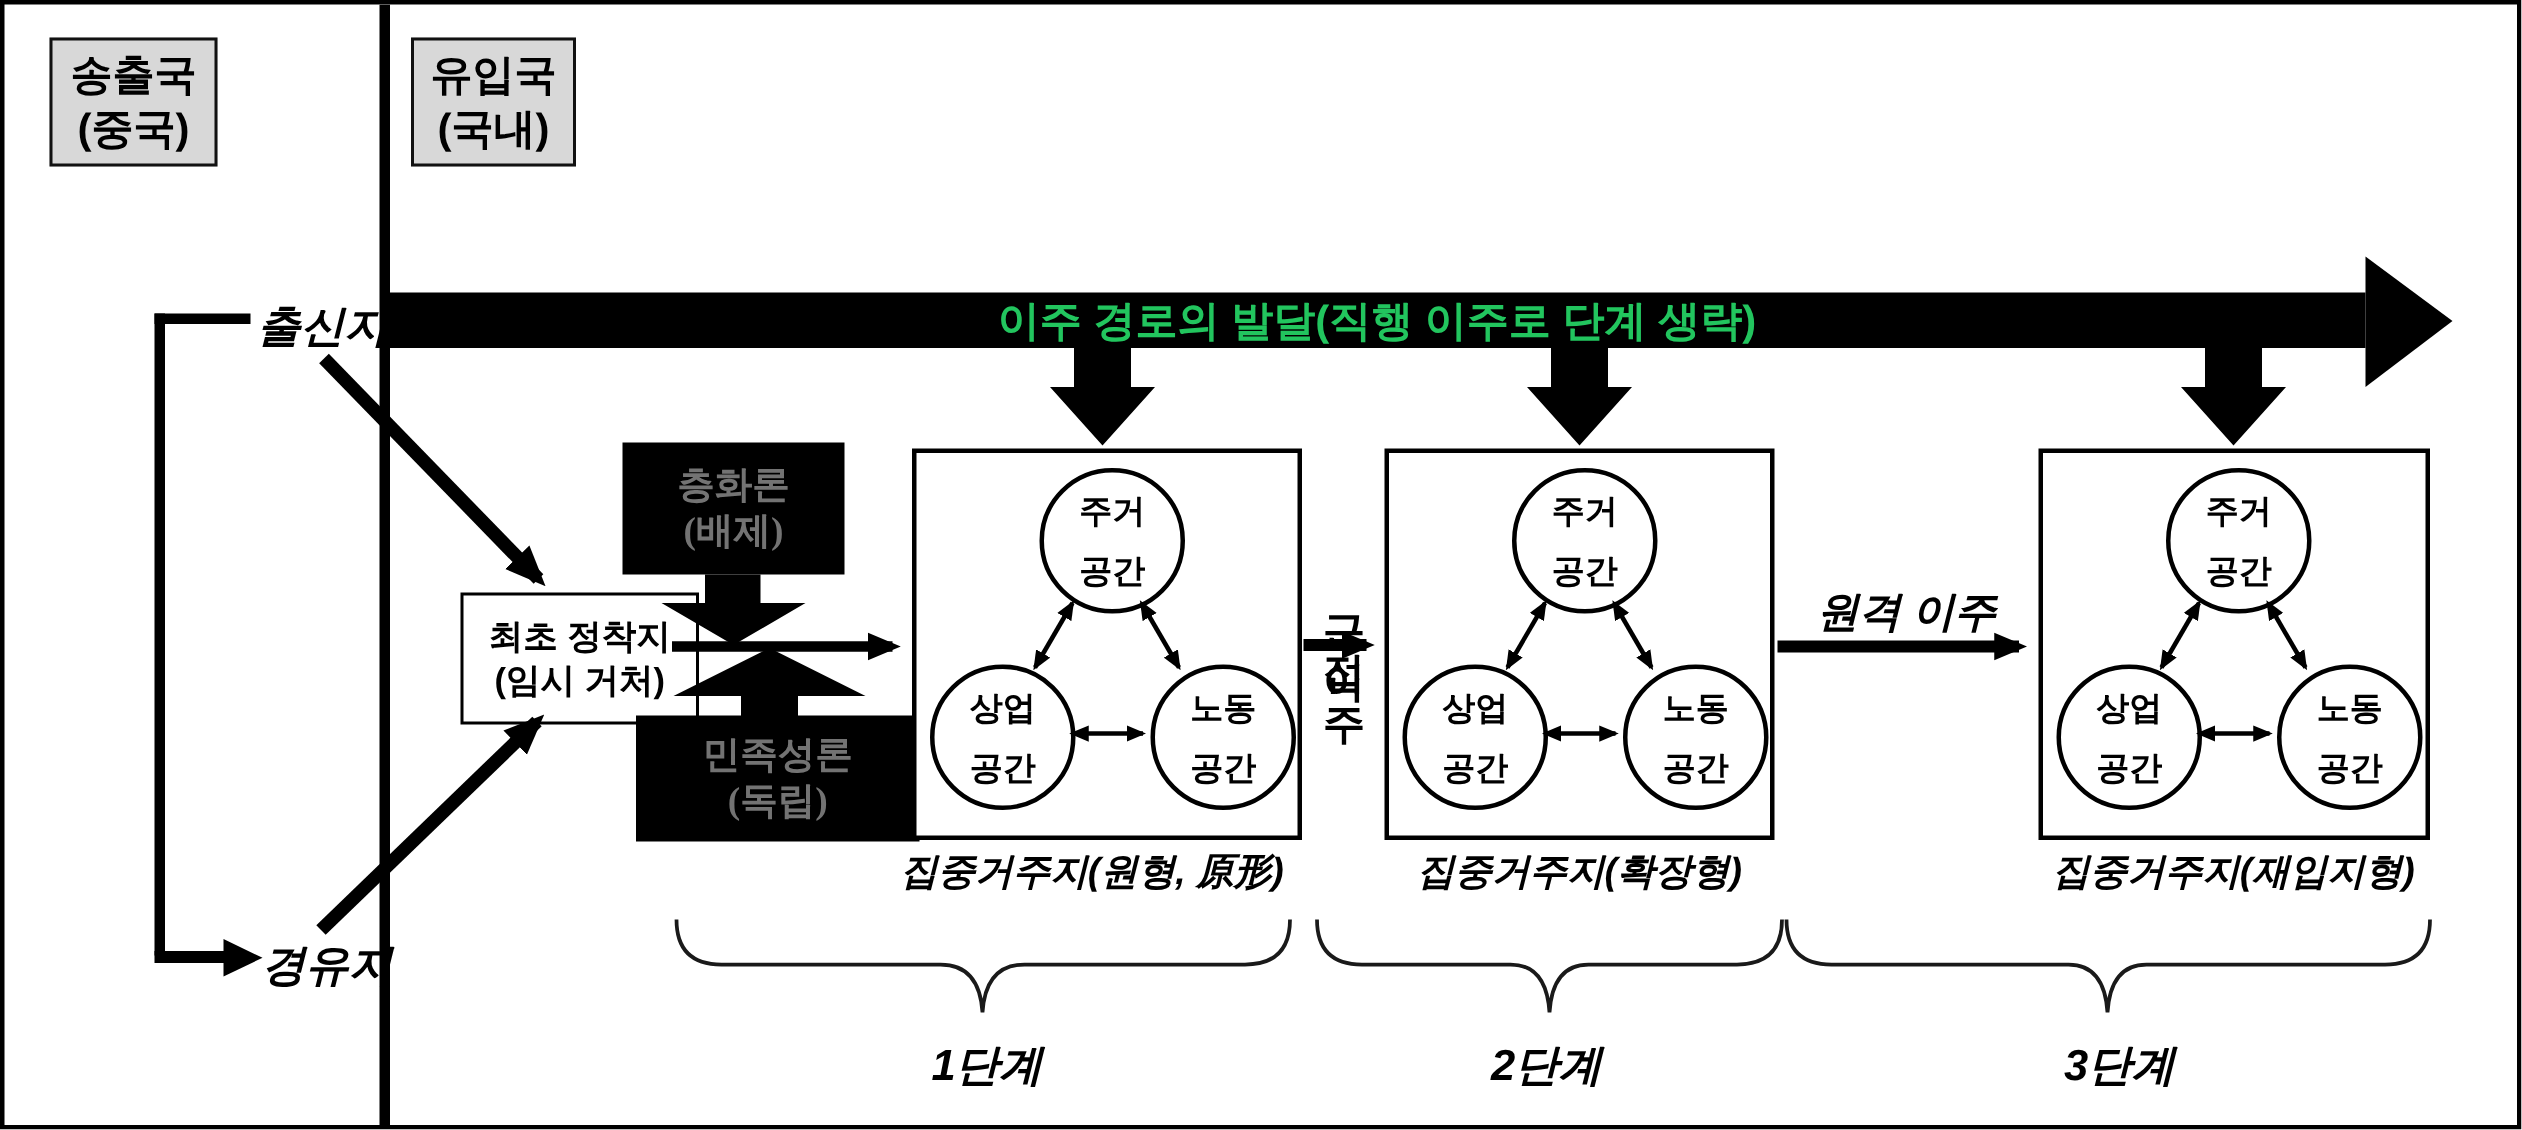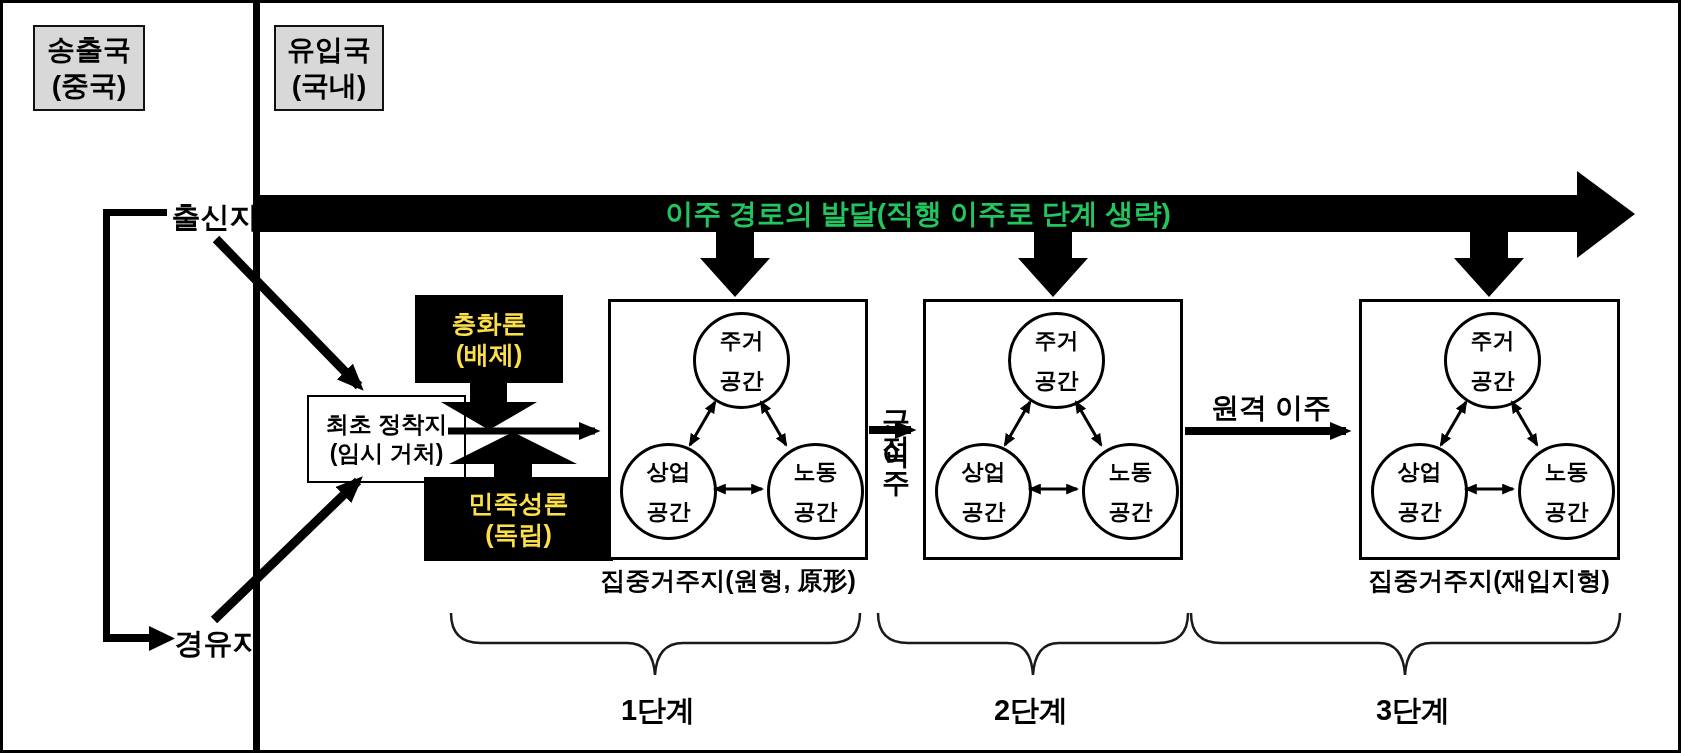--- a/index.html
+++ b/index.html
@@ -8,43 +8,43 @@
     border:3px solid #000;box-sizing:border-box;overflow:hidden;
     font-family:"Liberation Sans","DejaVu Sans",sans-serif;color:#000;
   }
   .abs{position:absolute;}
   .graybox{
     background:#d8d8d8;border:2.5px solid #111;box-sizing:border-box;
     display:flex;flex-direction:column;align-items:center;justify-content:center;
     font-weight:bold;font-size:28px;line-height:36px;text-align:center;
   }
   .blackbox{
-    background:#000;color:#fde047;box-sizing:border-box;
+    background:#000;color:#737373;box-sizing:border-box;
     display:flex;flex-direction:column;align-items:center;justify-content:center;
-    font-weight:bold;font-size:25px;line-height:31px;text-align:center;
+    font-weight:bold;font-size:25px;line-height:31px;text-align:center;font-family:Liberation Serif, serif;
   }
   .whitebox{
     background:#fff;border:2.5px solid #000;box-sizing:border-box;
     display:flex;flex-direction:column;align-items:center;justify-content:center;
     font-weight:bold;font-size:23px;line-height:29px;text-align:center;
   }
   .stagebox{
     background:#fff;border:3px solid #000;box-sizing:border-box;
   }
   .circle{
     position:absolute;width:97px;height:97px;border:3px solid #000;border-radius:50%;
     background:#fff;box-sizing:border-box;
     display:flex;flex-direction:column;align-items:center;justify-content:center;
     font-weight:bold;font-size:22px;line-height:25px;text-align:center;gap:15px;
   }
   .topbar{
     background:#000;color:#22c55e;font-weight:bold;font-size:28px;line-height:37px;
     text-align:center;white-space:nowrap;
   }
-  .lbl{font-weight:bold;text-align:center;}
+  .lbl{font-weight:bold;text-align:center;font-style:italic;}
   .vstack{
     font-weight:bold;font-size:28px;line-height:28px;text-align:center;
     word-break:break-all;
   }
   svg{position:absolute;left:0;top:0;pointer-events:none;}
 </style>
 </head>
 <body>
 
 <div id="canvas">
@@ -120,20 +120,21 @@
       <span>상업</span>
       <span>공간</span>
     </div>
     <div class="circle" style="left:156px;top:141px;">
       <span>노동</span>
       <span>공간</span>
     </div>
   </div>
 
   <div class="abs lbl" style="left:575px;top:561px;width:300px;font-size:25px;">집중거주지(원형, 原形)</div>
+  <div class="abs lbl" style="left:900px;top:561px;width:300px;font-size:25px;">집중거주지(확장형)</div>
   <div class="abs lbl" style="left:1336px;top:561px;width:300px;font-size:25px;">집중거주지(재입지형)</div>
 
   <div class="abs vstack" style="left:873px;top:356px;width:40px;margin-top:48px;">근접</div>
   <div class="abs vstack" style="left:873px;top:438px;width:40px;">이주</div>
 
   <div class="abs lbl" style="left:1180px;top:386px;width:176px;font-size:28px;">원격 이주</div>
 
   <div class="abs lbl" style="left:585px;top:688px;width:140px;font-size:29px;">1단계</div>
   <div class="abs lbl" style="left:958px;top:688px;width:140px;font-size:29px;">2단계</div>
   <div class="abs lbl" style="left:1340px;top:688px;width:140px;font-size:29px;">3단계</div>

